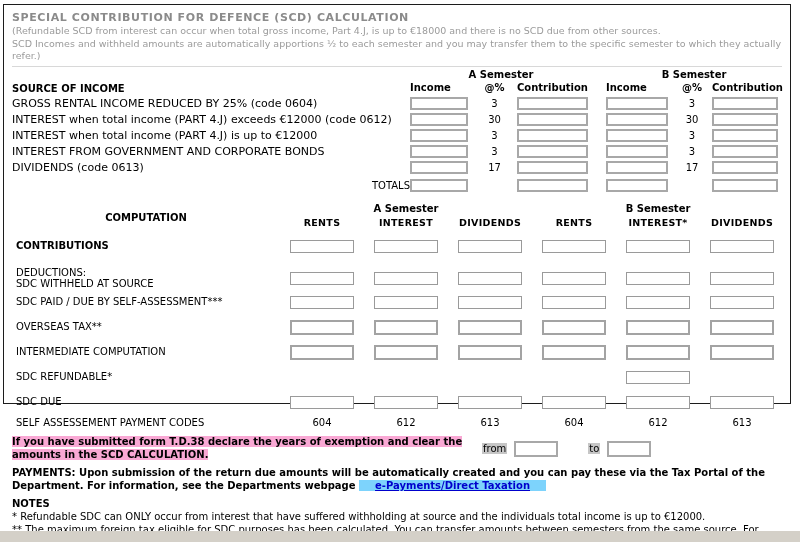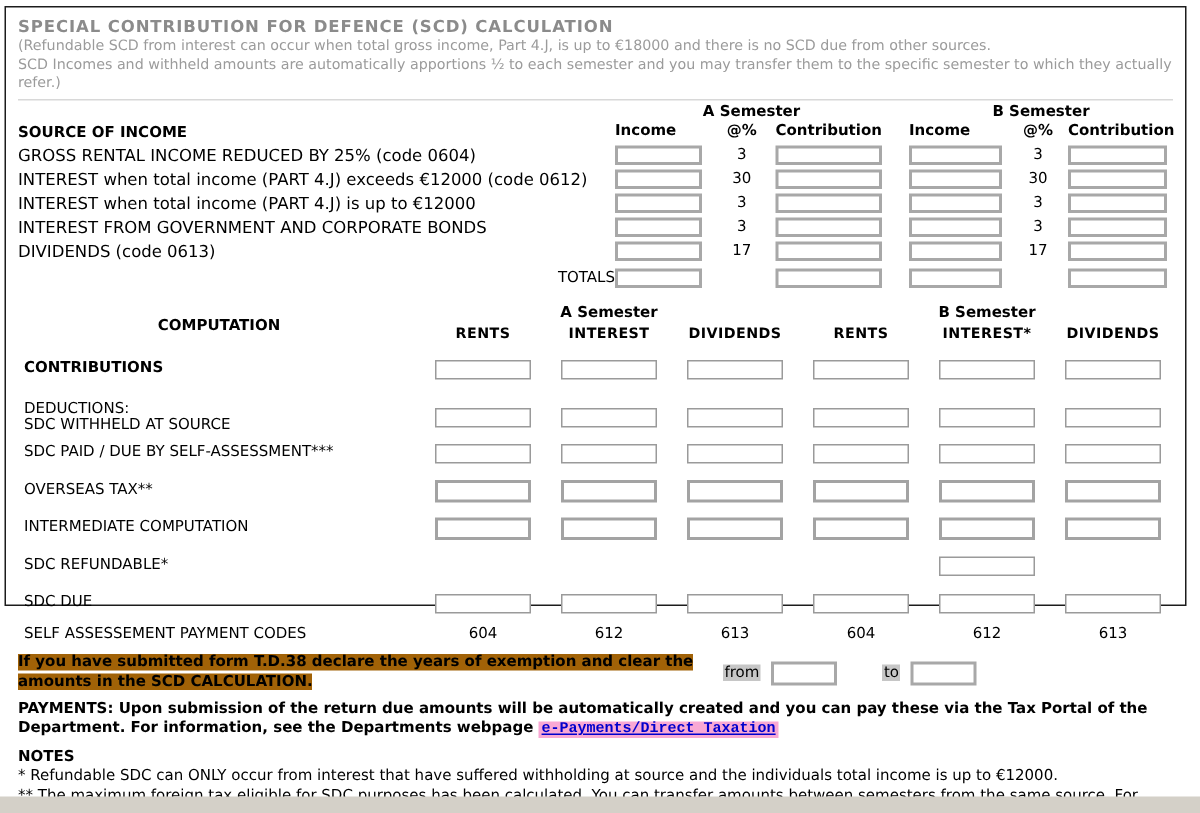--- a/index.html
+++ b/index.html
@@ -44,30 +44,30 @@
   .ccell input { width: 64px; height: 13px; border: 1px solid #9a9a9a; background: #fff; }
   .ccell input.thick { height: 15px; border: 2px solid #a3a3a3; }
   .crow.deductions { min-height: 31px; align-items: end; }
   .crow.deductions .ccell input { margin-bottom: 4px; }
   .crow.codes { min-height: 18px; }
   .code-val { font-size: 10px; text-align: center; }
 
   
   .exemption { display: flex; margin-top: 3px; }
   .ex-text { width: 462px; font-size: 10px; font-weight: bold; line-height: 13px; }
-  .hl { background: #a16207; }
+  .hl { background: #f9a8d4; }
   .fromto { display: flex; align-items: center; gap: 7px; margin-left: 8px; margin-top: 2px; font-size: 10px; }
   .fromto .ft-lbl { background: #c6c6c6; padding: 0 1px; }
   .fromto input { width: 44px; height: 16px; border: 2px solid #a8a8a8; background: #fff; }
   .fromto .ft-gap { width: 16px; }
 
   
   .payments { margin-top: 5px; font-size: 10px; font-weight: bold; line-height: 13.5px; }
   .epay-link { color: #0000cc; font-weight: bold; text-decoration: underline;
-    background: #f9a8d4; padding: 0 2px; cursor: pointer; font-family: Liberation Mono, monospace; }
+    background: #7dd3fc; padding: 0 16px; cursor: pointer; }
   .notes { margin-top: 4px; font-size: 10px; line-height: 13px; }
   .notes .nh { font-weight: bold; }
 </style>
 </head>
 <body>
 
 <div class="panel">
 
   <div class="hdr">
     <div class="title">SPECIAL CONTRIBUTION FOR DEFENCE (SCD) CALCULATION</div>

